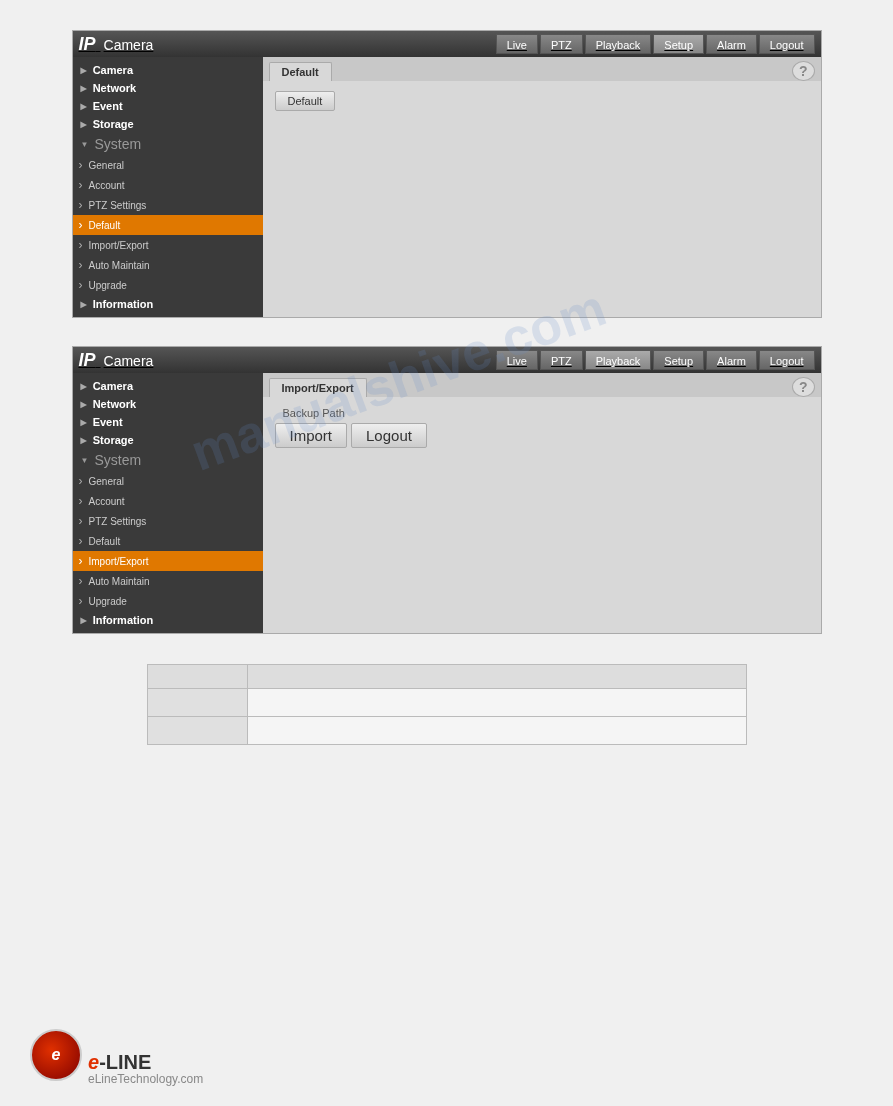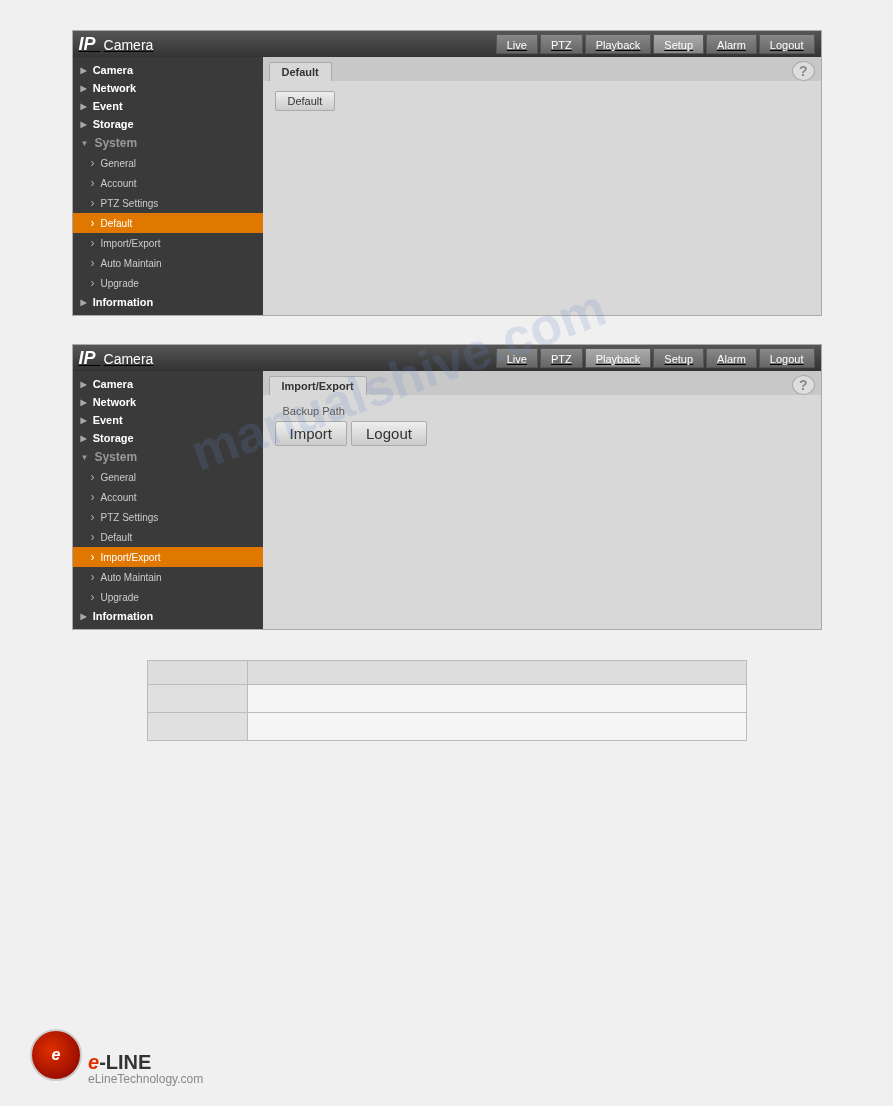--- a/index.html
+++ b/index.html
@@ -83,42 +83,41 @@
       font-size: 11px;
       padding: 3px 10px 3px 8px;
     }
     .sidebar-item.category::before {
       content: '▶';
       font-size: 8px;
       color: #aaa;
       margin-right: 3px;
     }
     .sidebar-item.sub {
-      padding-left: 18px;
+      padding-left: 6px;
       color: #ccc;
       font-size: 10px;
     }
     .sidebar-item.sub::before {
       content: '›';
       font-size: 12px;
       color: #aaa;
       margin-right: 3px;
     }
     .sidebar-item.active {
       background: #e07800;
       color: #fff;
     }
     .sidebar-item.active::before {
       color: #fff;
     }
     .sidebar-item.system-header {
       color: #999;
-      font-size: 12px;
+      font-size: 14px;
       padding: 3px 10px 3px 8px;
-      font-weight: bold;
     }
     .sidebar-item.system-header::before {
       content: '▼';
       font-size: 8px;
       color: #999;
       margin-right: 3px;
     }
 
     
     .main-content {

